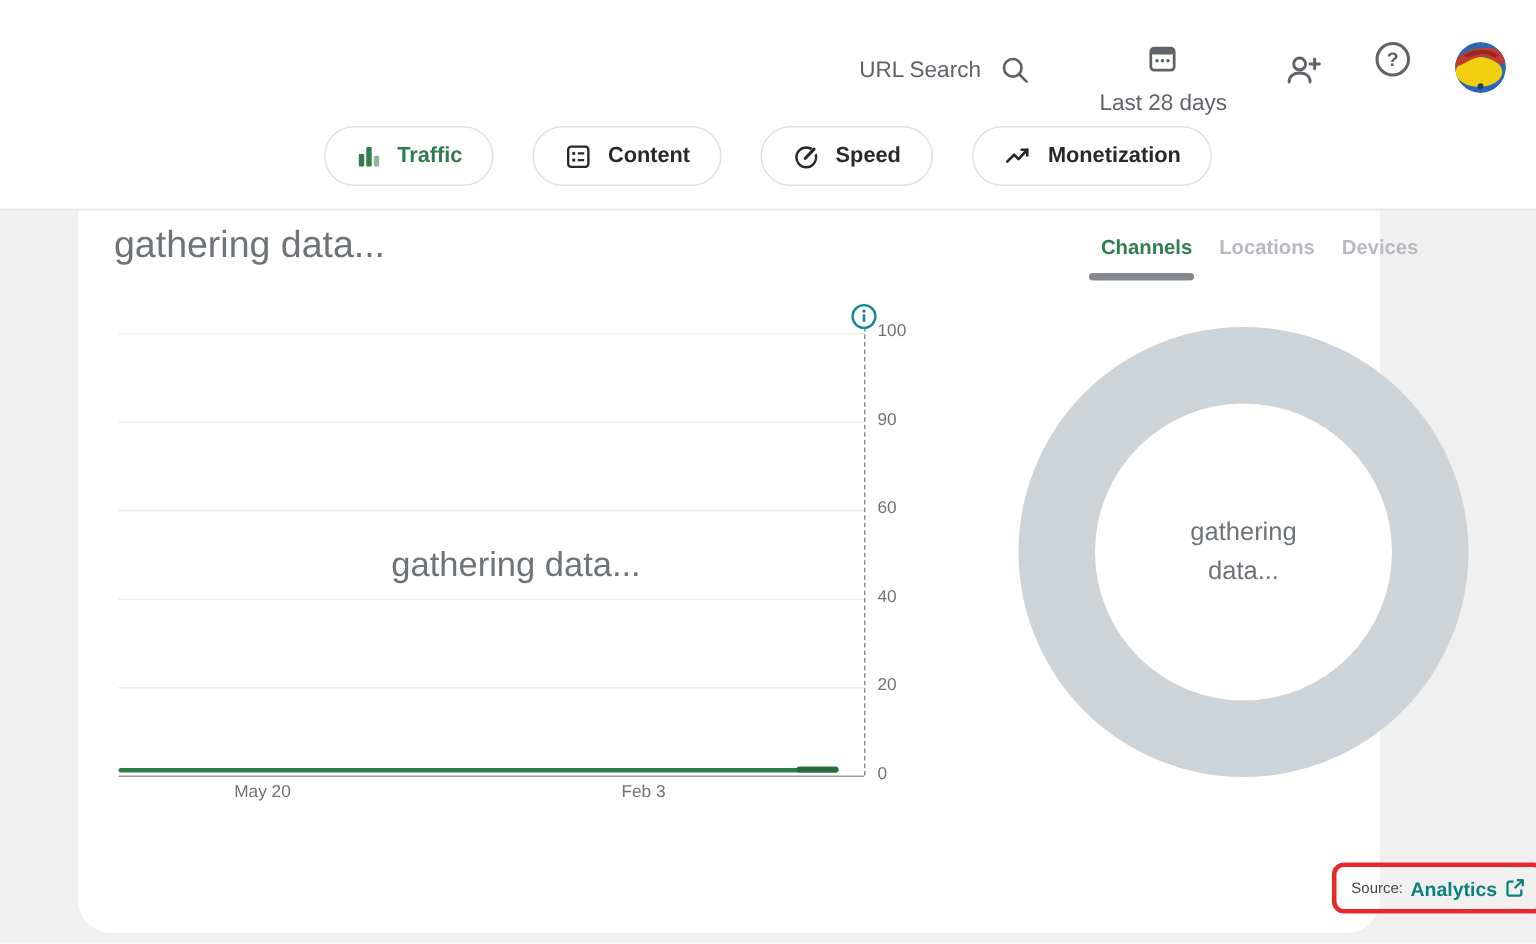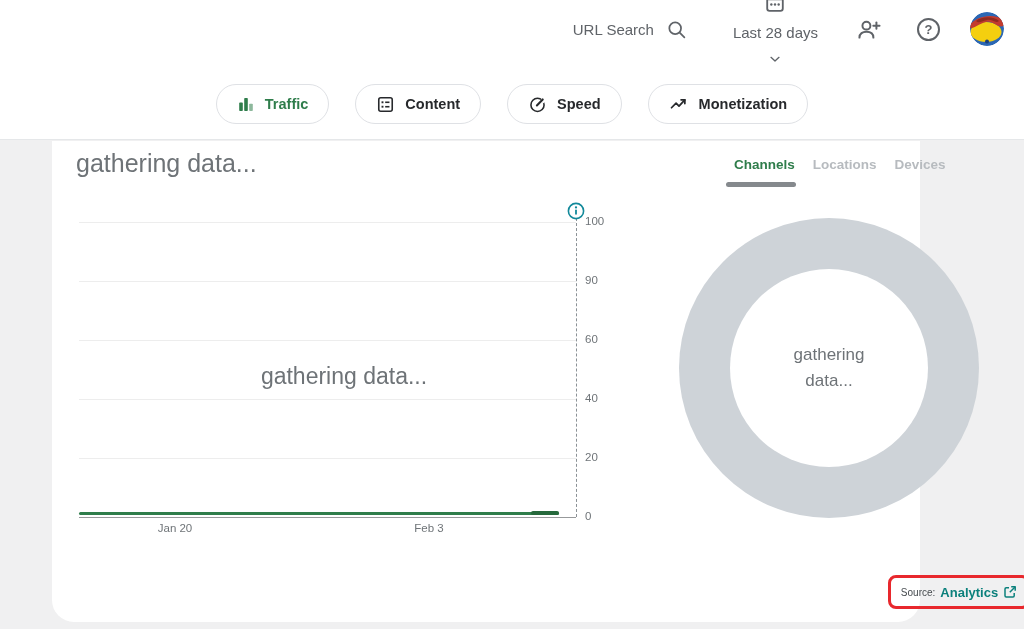--- a/index.html
+++ b/index.html
@@ -7,21 +7,21 @@
   body { background:#f0f0f1; font-family:"Liberation Sans", sans-serif; position:relative; }
 
   
   .header { position:absolute; top:0; left:0; width:1024px; height:140px;
             background:#ffffff; border-bottom:1px solid #e5e7e9; z-index:2; }
   .brand { position:absolute; left:14px; top:11px; display:flex; align-items:center; gap:11px; cursor:pointer; }
   .brand-text { font-size:28px; color:#5f6368; letter-spacing:0.2px; }
   .brand-text .b1 { font-weight:700; }
   .brand-text .b2 { font-weight:400; margin-left:7px; }
 
-  .controls { position:absolute; right:20px; top:11px; height:36px; display:flex; align-items:center; color:#5f6368; }
+  .controls { position:absolute; right:20px; top:28px; height:36px; display:flex; color:#5f6368; }
   .url-search { display:flex; align-items:center; gap:12px; cursor:pointer; }
   .ctl-label { font-size:15px; color:#5f6368; }
   .date-range { display:flex; align-items:center; gap:10px; margin-left:46px; cursor:pointer;flex-direction:column; }
   .icon-btn { display:flex; align-items:center; justify-content:center; cursor:pointer; }
   .person-add { margin-left:38px; }
   .help-circle { margin-left:36px; width:23px; height:23px; border-radius:50%; border:2px solid #5f6368;
                  font-size:13px; font-weight:700; color:#5f6368; display:flex; align-items:center; justify-content:center; }
   .avatar { margin-left:30px; width:34px; height:34px; border-radius:50%; overflow:hidden; }
 
   
@@ -203,21 +203,21 @@
       </svg>
     </div>
 
     <div class="ytick" style="top:74px">100</div>
     <div class="ytick" style="top:133px">90</div>
     <div class="ytick" style="top:192px">60</div>
     <div class="ytick" style="top:251px">40</div>
     <div class="ytick" style="top:310px">20</div>
     <div class="ytick" style="top:369px">0</div>
 
-    <div class="xtick" style="left:93px">Jan 20</div>
+    <div class="xtick" style="left:93px">May 20</div>
     <div class="xtick" style="left:347px">Feb 3</div>
 
     <div class="chart-placeholder">gathering data...</div>
   </div>
 
   <div>
     <div class="rtabs">
       <span class="rtab active">Channels</span>
       <span class="rtab">Locations</span>
       <span class="rtab">Devices</span>

